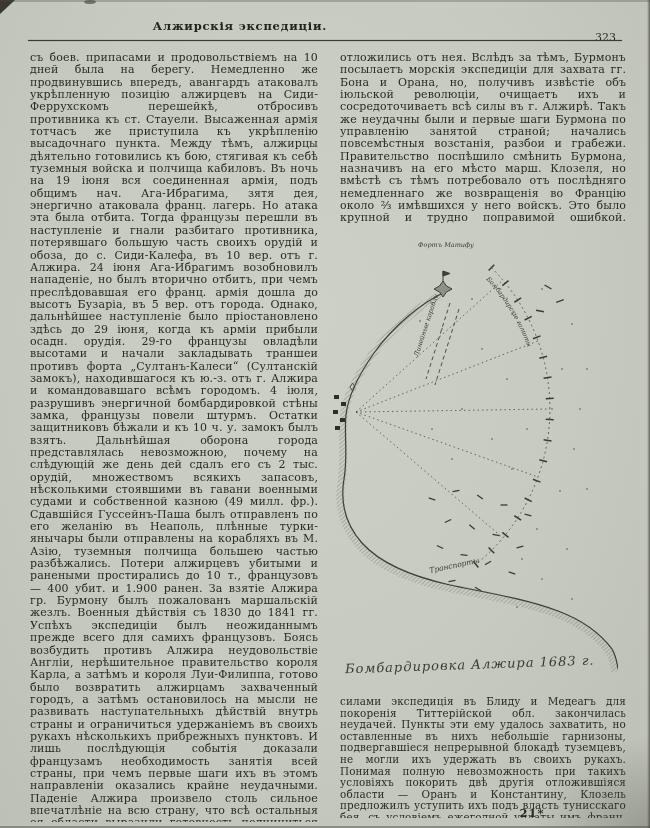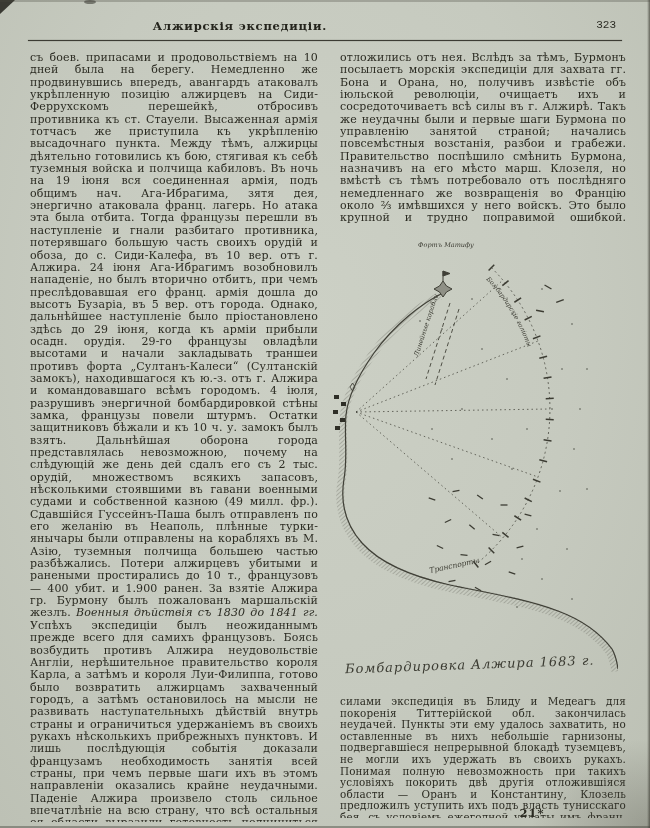--- a/index.html
+++ b/index.html
@@ -7,30 +7,30 @@
   .page{
     position:relative;width:650px;height:828px;overflow:hidden;
     background:radial-gradient(ellipse at 48% 38%, #ccd0c5 0%, #c6cabf 55%, #bcc0b4 100%);
     font-family:"DejaVu Serif","Liberation Serif",serif;
     color:#2a2a21;
   }
   .running-title{
     position:absolute;top:19px;left:30px;width:420px;text-align:center;
     font-weight:bold;font-size:11.5px;letter-spacing:.8px;color:#24241c;
   }
-  .page-number{position:absolute;top:19px;right:34px;font-size:11px;color:#2a2a22;font-family:Liberation Mono, monospace;}
+  .page-number{position:absolute;top:31px;right:34px;font-size:11px;color:#2a2a22;}
   .header-rule{position:absolute;top:40px;left:28px;width:594px;height:1px;background:#3c3c34;box-shadow:0 0 1px #3c3c34;}
   .textblock{
     position:absolute;text-align:justify;letter-spacing:.12px;word-spacing:.4px;
     font-size:11px;line-height:12.35px;overflow:hidden;color:#2b2b22;
   }
   .col-left{left:30px;top:52px;width:288px;height:770px;}
   .col-right-top{left:340px;top:52px;width:286px;height:174px;}
   .col-right-bottom{left:340px;top:696px;width:286px;height:122px;font-size:10.4px;line-height:11.6px;}
-  .section-heading{font-style:italic;}
+  .section-heading{}
   .map-wrap{position:absolute;left:322px;top:229px;width:296px;height:464px;}
   .sig-mark{position:absolute;top:806px;left:492px;width:80px;text-align:center;font-weight:bold;font-size:11.5px;letter-spacing:1px;}
   
   .corner-tl{position:absolute;top:0;left:0;width:0;height:0;border-top:14px solid #26261f;border-right:15px solid transparent;opacity:.88;}
   .edge-right{position:absolute;top:0;right:0;width:3px;height:828px;background:linear-gradient(to left,#45453c,rgba(70,70,60,0));opacity:.75;}
   .edge-bottom{position:absolute;bottom:0;left:0;width:650px;height:2px;background:#4a4a40;opacity:.45;}
   .edge-top{position:absolute;top:0;left:0;width:650px;height:2px;background:#4a4a40;opacity:.3;}
   .ink-blot{position:absolute;top:0;left:84px;width:12px;height:4px;background:#33332b;border-radius:50%;opacity:.55;}
   .corner-shadow{position:absolute;right:0;bottom:0;width:120px;height:90px;
     background:radial-gradient(ellipse at 100% 100%, rgba(60,60,50,.28), rgba(60,60,50,0) 70%);}

